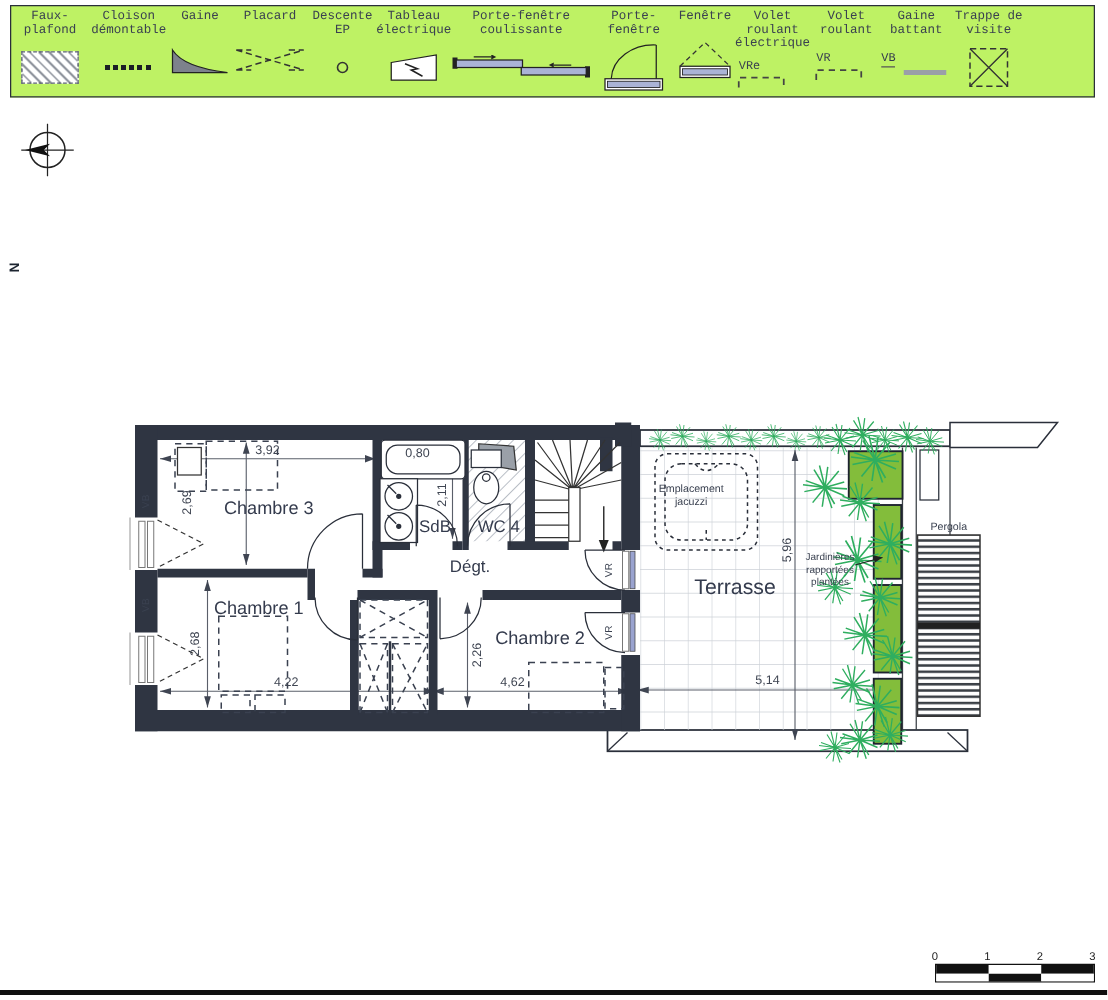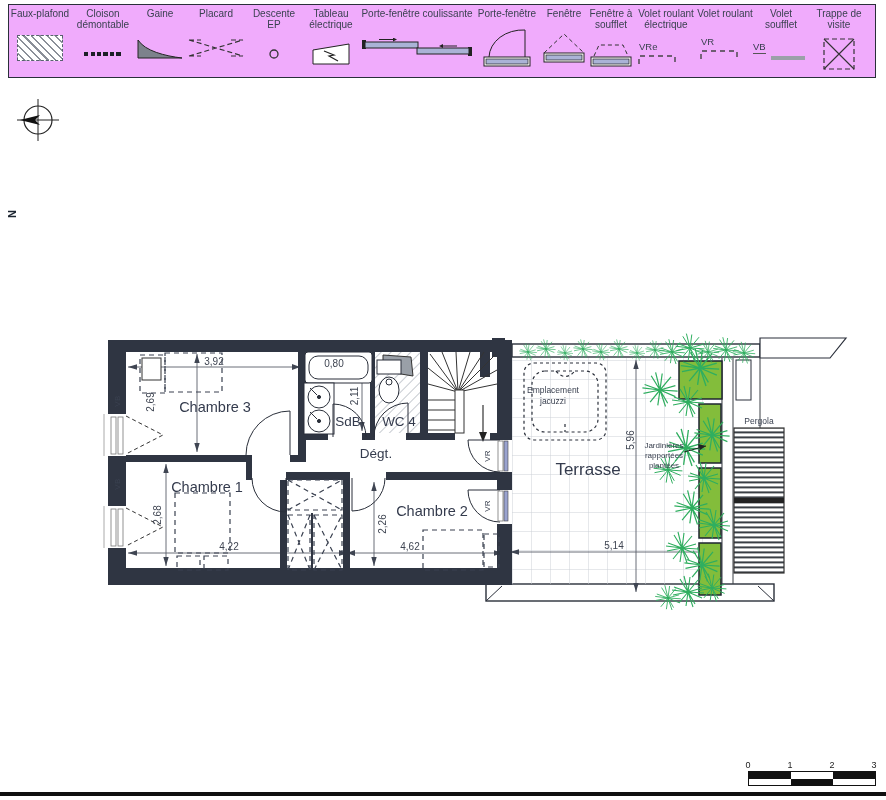--- a/index.html
+++ b/index.html
@@ -1,20 +1,20 @@
 <!DOCTYPE html>
 <html><head>
 <meta charset="utf-8">
 <style>
   html,body{margin:0;padding:0;background:#fff;}
   .canvas{position:relative;width:886px;height:800px;background:#fff;overflow:hidden;
           font-family:"Liberation Sans",sans-serif;color:#343b4d;}
   
   .legend{position:absolute;left:8px;top:4px;width:866px;height:72px;
-          border:1.6px solid #2a2f3a;display:flex;align-items:stretch;background:#f0abfc;}
+          border:1.6px solid #2a2f3a;display:flex;align-items:stretch;background:#bef264;font-family:Liberation Mono, monospace;}
   .lg{display:flex;flex-direction:column;align-items:center;justify-content:flex-start;padding-top:3px;}
   .lg .lbl{font-size:10px;line-height:1.12;text-align:center;color:#3a4150;}
   .lg .sym{flex:1;display:flex;align-items:center;justify-content:center;width:100%;}
   .sw-hatch{width:44px;height:24px;border:1.5px dashed #596070;
     background:repeating-linear-gradient(45deg,#fff 0 4px,#8a8f98 4px 5.5px);}
   .sw-dots{width:38px;height:4px;
     background:repeating-linear-gradient(90deg,#1c1f26 0 4px,transparent 4px 6.5px);}
   .tagtxt{font-size:9.5px;color:#3a4150;align-self:flex-start;margin-left:4px;}
   .vbwrap{position:relative;width:56px;height:26px;}
   .vbwrap .t{position:absolute;left:0;top:0;font-size:9.5px;border-bottom:1px solid #555;padding-bottom:1px;}
@@ -122,50 +122,40 @@
     <div class="lg" style="width:46px">
       <div class="lbl">Fenêtre</div>
       <div class="sym">
           <svg width="46" height="34">
         <rect x="3" y="22" width="40" height="9" fill="#fff" stroke="#222"></rect>
         <rect x="5" y="24" width="36" height="5" fill="#aab3d6" stroke="#222" stroke-width=".7"></rect>
         <path d="M3,22 L23,3 L43,22" fill="none" stroke="#333" stroke-width="1" stroke-dasharray="4,3"></path>
           </svg>
         </div>
     </div>
-    <div class="lg" style="width:48px">
-      <div class="lbl">Fenêtre à soufflet</div>
-      <div class="sym">
-          <svg width="46" height="30">
-        <rect x="3" y="18" width="40" height="9" fill="#fff" stroke="#222"></rect>
-        <rect x="5" y="20" width="36" height="5" fill="#aab3d6" stroke="#222" stroke-width=".7"></rect>
-        <path d="M6,17 L11,6 L35,6 L40,17" fill="none" stroke="#333" stroke-width="1" stroke-dasharray="4,3"></path>
-          </svg>
-        </div>
-    </div>
     <div class="lg" style="width:62px">
       <div class="lbl">Volet roulant électrique</div>
       <div class="sym" style="flex-direction:column;align-items:flex-start;">
         <div class="tagtxt">VRe</div>
         <svg width="44" height="14">
           <path d="M4,12 V4 H40 V12" fill="none" stroke="#444" stroke-width="1.4" stroke-dasharray="5,4"></path>
           </svg>
         </div>
     </div>
     <div class="lg" style="width:56px">
       <div class="lbl">Volet roulant</div>
       <div class="sym" style="flex-direction:column;align-items:flex-start;">
         <div class="tagtxt">VR</div>
         <svg width="44" height="14">
           <path d="M4,12 V4 H40 V12" fill="none" stroke="#444" stroke-width="1.4" stroke-dasharray="5,4"></path>
           </svg>
         </div>
     </div>
     <div class="lg" style="width:56px">
-      <div class="lbl">Volet soufflet</div>
+      <div class="lbl">Gaine battant</div>
       <div class="sym">
           <div class="vbwrap">
         <div class="t">VB</div>
         <div class="bar"></div>
           </div>
         </div>
     </div>
     <div class="lg" style="width:60px">
       <div class="lbl">Trappe de visite</div>
       <div class="sym">

